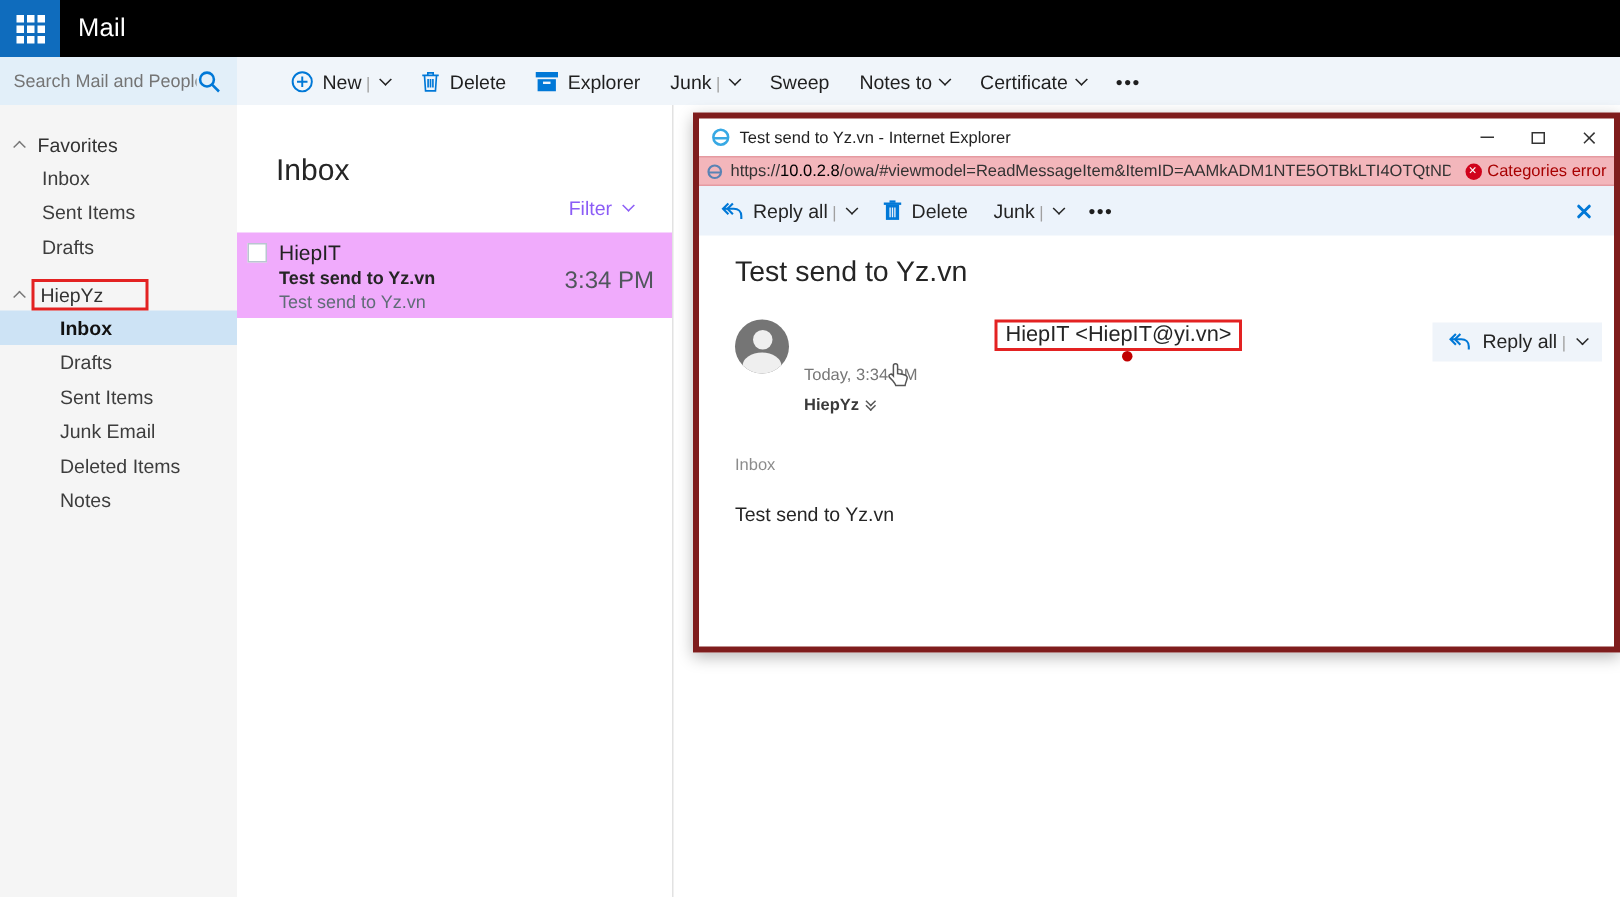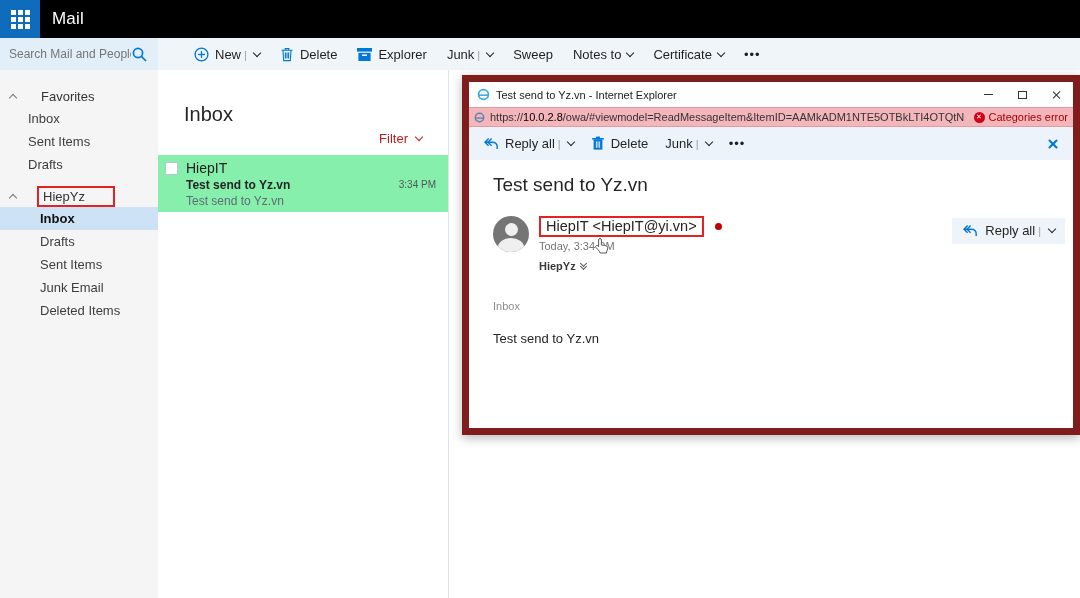--- a/index.html
+++ b/index.html
@@ -25,45 +25,45 @@
   .tb-btn { display:flex; align-items:center; gap:6px; cursor:pointer; white-space:nowrap; }
   .pipe::after { content:"|"; color:#a0a0a0; margin:0 1px 0 3px; font-size:11px; }
   .chev { display:inline-block; width:6px; height:6px; border-right:1.4px solid currentColor; border-bottom:1.4px solid currentColor;
     transform:rotate(45deg); margin-top:-3px; }
   .chev-up { display:inline-block; width:6px; height:6px; border-left:1.4px solid currentColor; border-top:1.4px solid currentColor;
     transform:rotate(45deg); margin-top:3px; }
   .more-dots { font-size:13px; letter-spacing:1px; color:#1f1f1f; cursor:pointer; }
 
   
   .sidebar { position:absolute; left:0; top:70px; width:158px; height:528px; background:#f5f5f5; font-size:13px; color:#3d3d3d; }
-  .side-group-header { display:flex; align-items:center; gap:25px; padding-left:10px; height:22px; margin-top:15px; cursor:pointer; color:#333; }
+  .side-group-header { display:flex; align-items:center; gap:9px; padding-left:10px; height:22px; margin-top:15px; cursor:pointer; color:#333; }
   .side-group-header .chev-up { color:#777; }
   .side-item { height:23px; line-height:23px; padding-left:28px; cursor:pointer; white-space:nowrap; }
   .side-item.lvl2 { padding-left:40px; }
   .side-item.selected { background:#cde3f5; font-weight:bold; color:#111; }
   .redbox-wrap { border:2px solid #e32222; padding:1px 28px 1px 4px; margin-left:-4px; }
 
   
   .msglist { position:absolute; left:158px; top:70px; width:291px; height:528px; background:#fff; border-right:1px solid #e2e2e2; }
   .msglist-header { display:flex; align-items:center; justify-content:space-between; padding:13px 26px 9px 26px; }
   .msglist-title { font-size:20px; color:#252525; font-weight:400; }
-  .filter-btn { display:flex; align-items:center; gap:8px; color:#b91c1c; font-size:13px; cursor:pointer;margin-top:48px; }
-  .email-row { position:relative; height:57px; background:#86efac; cursor:pointer; padding:5px 12px 0 28px; }
+  .filter-btn { display:flex; align-items:center; gap:8px; color:#8b5cf6; font-size:13px; cursor:pointer;margin-top:48px; }
+  .email-row { position:relative; height:57px; background:#f0abfc; cursor:pointer; padding:5px 12px 0 28px; }
   .email-checkbox { position:absolute; left:7px; top:7px; width:13px; height:13px; background:#fff; border:1px solid #b9c6d0; cursor:pointer; }
   .email-sender { font-size:14px; color:#222; line-height:17px; }
   .email-subject { font-size:12px; font-weight:bold; color:#252525; line-height:16px; }
   .email-preview { font-size:12px; color:#5f6c76; line-height:16px; }
-  .email-time { position:absolute; right:12px; top:24px; font-size:10px; color:#50565c; }
+  .email-time { position:absolute; right:12px; top:24px; font-size:16px; color:#50565c; }
 
   
   .reading-pane { position:absolute; left:450px; top:70px; width:630px; height:528px; background:#fff; }
 
   
   .ie-window { position:absolute; left:462px; top:75px; width:618px; height:360px; background:#fff;
-    border:7px solid #7f1d1d; box-shadow:0 3px 10px rgba(0,0,0,.28); display:flex; flex-direction:column; z-index:5; }
+    border:4px solid #7f1d1d; box-shadow:0 3px 10px rgba(0,0,0,.28); display:flex; flex-direction:column; z-index:5; }
   .ie-titlebar { height:25px; display:flex; align-items:center; padding-left:8px; font-size:11px; color:#222; flex:none; }
   .ie-title { margin-left:6px; flex:1; white-space:nowrap; overflow:hidden; }
   .win-ctrl { width:34px; height:25px; display:flex; align-items:center; justify-content:center; cursor:pointer; color:#333; }
   .ico-min { width:9px; height:1px; background:#333; }
   .ico-max { width:9px; height:8px; border:1px solid #333; }
   .ico-close { position:relative; width:10px; height:10px; }
   .ico-close::before,.ico-close::after { content:""; position:absolute; left:4.5px; top:0; width:1.2px; height:10px; background:#333; }
   .ico-close::before { transform:rotate(45deg); } .ico-close::after { transform:rotate(-45deg); }
 
   .ie-urlbar { height:20px; background:#f3b6bb; border-top:1px solid #e59aa1; border-bottom:1px solid #e59aa1;
@@ -79,21 +79,21 @@
   .ie-close-x::before,.ie-close-x::after { content:""; position:absolute; left:5px; top:0; width:2px; height:12px; background:#0078d7; border-radius:1px; }
   .ie-close-x::before { transform:rotate(45deg); } .ie-close-x::after { transform:rotate(-45deg); }
 
   .ie-content { flex:1; padding:12px 24px 0 24px; position:relative; overflow:hidden; }
   .msg-subject { font-size:19px; font-weight:400; color:#252525; margin:2px 0 20px 0; }
   .msg-header { display:flex; align-items:flex-start; margin-right:-16px; }
   .avatar { width:36px; height:36px; border-radius:50%; background:#757575; position:relative; overflow:hidden; flex:none; }
   .avatar .head { position:absolute; left:11.5px; top:7px; width:13px; height:13px; border-radius:50%; background:#efefef; }
   .avatar .body { position:absolute; left:5px; top:22px; width:26px; height:18px; border-radius:50%; background:#efefef; }
   .sender-block { margin-left:10px; flex:1; }
-  .sender-line { display:flex; align-items:center; }
+  .sender-line { display:flex; align-items:center;flex-direction:column; }
   .sender-name { border:2px solid #e32222; padding:0 5px 1px 5px; font-size:14.5px; color:#252525; white-space:nowrap; }
   .red-dot { width:7px; height:7px; border-radius:50%; background:#c00000; margin-left:11px; }
   .date-line { position:relative; font-size:11px; color:#767676; margin-top:3px; width:120px; }
   .hand-cursor { position:absolute; left:55px; top:-3px; }
   .recipient-line { display:flex; align-items:center; gap:5px; font-size:11px; font-weight:bold; color:#3a3a3a; margin-top:8px; cursor:pointer; }
   .dbl-chev { display:flex; flex-direction:column; gap:-2px; color:#555; }
   .dbl-chev .chev { width:5px; height:5px; margin-top:-2px; }
   .replyall-btn { display:flex; align-items:center; gap:7px; background:#eff4fa; padding:5px 10px 6px 10px; font-size:13px; color:#252525;
     cursor:pointer; flex:none; margin-top:2px; }
   .folder-label { margin-top:28px; font-size:11px; color:#8c8c8c; }
@@ -198,20 +198,21 @@
       <span class="chev-up"></span>
       <span class="redbox-wrap">
         <span>HiepYz</span>
       </span>
     </div>
     <div class="side-item lvl2 selected">Inbox</div>
     <div class="side-item lvl2">Drafts</div>
     <div class="side-item lvl2">Sent Items</div>
     <div class="side-item lvl2">Junk Email</div>
     <div class="side-item lvl2">Deleted Items</div>
+    <div class="side-item lvl2">Notes</div>
   </div>
 
   <div class="msglist">
     <div class="msglist-header">
       <div class="msglist-title">Inbox</div>
       <div class="filter-btn">
         <span>Filter</span>
         <span class="chev"></span>
       </div>
     </div>

